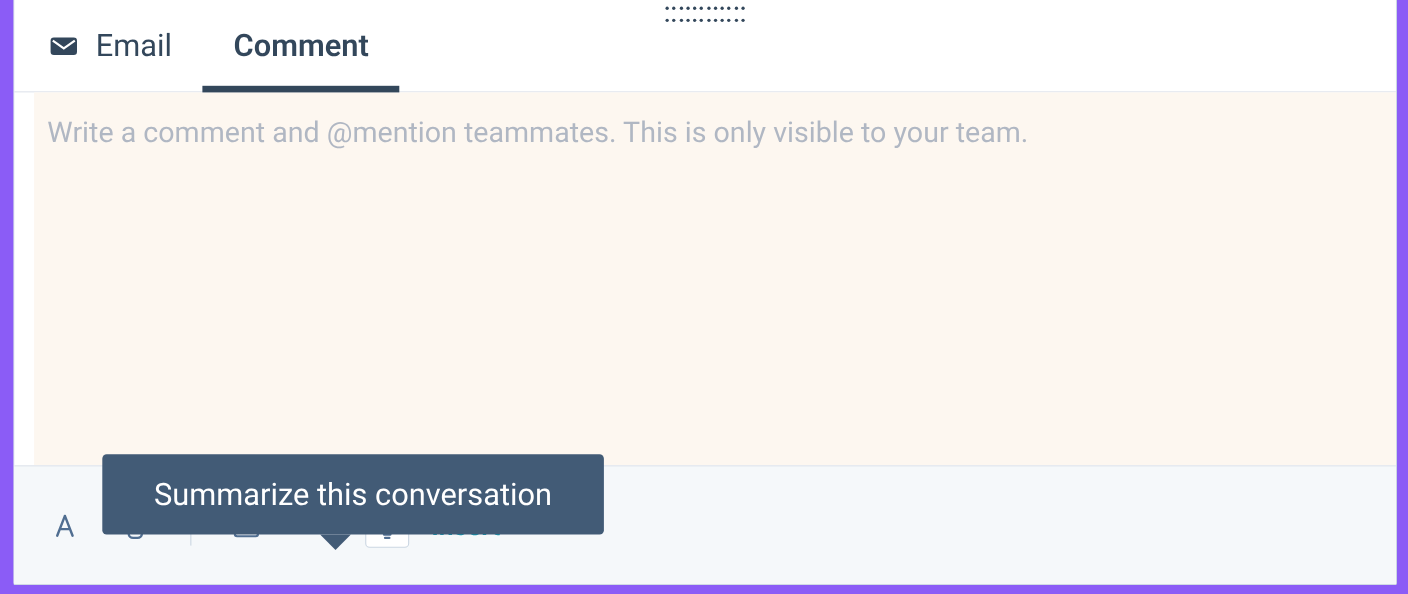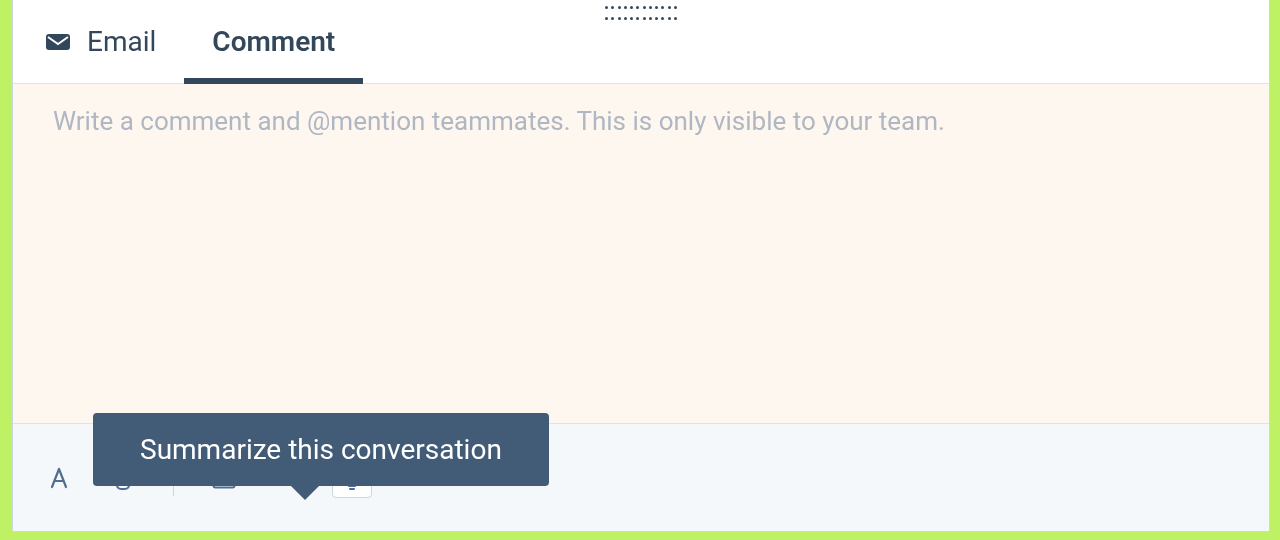--- a/index.html
+++ b/index.html
@@ -1,28 +1,28 @@
 <!DOCTYPE html>
 <html><head>
 <meta charset="utf-8">
 <style>
   * { box-sizing: border-box; }
   html, body { margin: 0; padding: 0; font-family: -apple-system, BlinkMacSystemFont, "Segoe UI", Roboto, "Helvetica Neue", Arial, sans-serif; }
-  .viewport { width: 1280px; height: 540px; background: #bef264; position: relative; overflow: hidden; }
+  .viewport { width: 1280px; height: 540px; background: #8b5cf6; position: relative; overflow: hidden; }
   .panel { position: absolute; left: 12px; right: 10px; top: 0; bottom: 8px; background: #fff; border: 1px solid #cbd6e2; border-top: none; border-radius: 0 0 2px 2px; display: flex; flex-direction: column; }
   .drag-handle { position: absolute; top: 6px; left: 50%; transform: translateX(-50%); width: 72px; height: 14px; display: flex; flex-direction: column; justify-content: space-between; }
   .drag-row { display: flex; justify-content: space-between; }
   .drag-dot { width: 3px; height: 3px; background: #33475b; border-radius: 50%; }
   .tabs { display: flex; align-items: center; height: 84px; padding: 0 32px; gap: 56px; border-bottom: 1px solid #dfe3eb; }
   .tab { display: flex; align-items: center; gap: 16px; font-size: 28px; color: #33475b; cursor: pointer; height: 100%; position: relative; }
   .tab.inactive { color: #33475b; font-weight: 400; }
   .tab.active { color: #33475b; font-weight: 600; }
   .tab.active::after { content: ""; position: absolute; left: -28px; right: -28px; bottom: -1px; height: 6px; background: #33475b; }
   .email-icon { width: 26px; height: 18px; }
-  .compose { flex: 1; background: #fdf7f0; padding: 22px 40px; }
+  .compose { flex: 1; background: #fdf7f0; padding: 22px 12px; margin-left: 18px; }
   .compose .placeholder { color: #b0b7c3; font-size: 26px; font-weight: 400; }
   .toolbar { height: 108px; background: #f5f8fa; border-top: 1px solid #dfe3eb; display: flex; align-items: center; padding: 0 26px; position: relative; }
   .tool-group { display: flex; align-items: center; gap: 24px; }
   .tool-btn { width: 40px; height: 40px; display: flex; align-items: center; justify-content: center; color: #506e91; cursor: pointer; border-radius: 4px; }
   .tool-btn.boxed { border: 1px solid #cbd6e2; background: #fff; }
   .vdiv { width: 1px; height: 36px; background: #cbd6e2; margin: 0 6px; }
   .insert-btn { display: flex; align-items: center; gap: 10px; color: #00a4bd; font-size: 24px; font-weight: 600; margin-left: 20px; cursor: pointer; }
   .insert-caret { width: 14px; height: 10px; }
   .add-comment { margin-left: auto; border: 2px solid #0b57d0; color: #b0b7c3; font-size: 24px; padding: 18px 28px; border-radius: 4px; background: #f5f8fa; cursor: pointer; }
   .tooltip { position: absolute; background: #425b76; color: #fff; font-size: 28px; padding: 20px 47px; border-radius: 4px; white-space: nowrap; }

